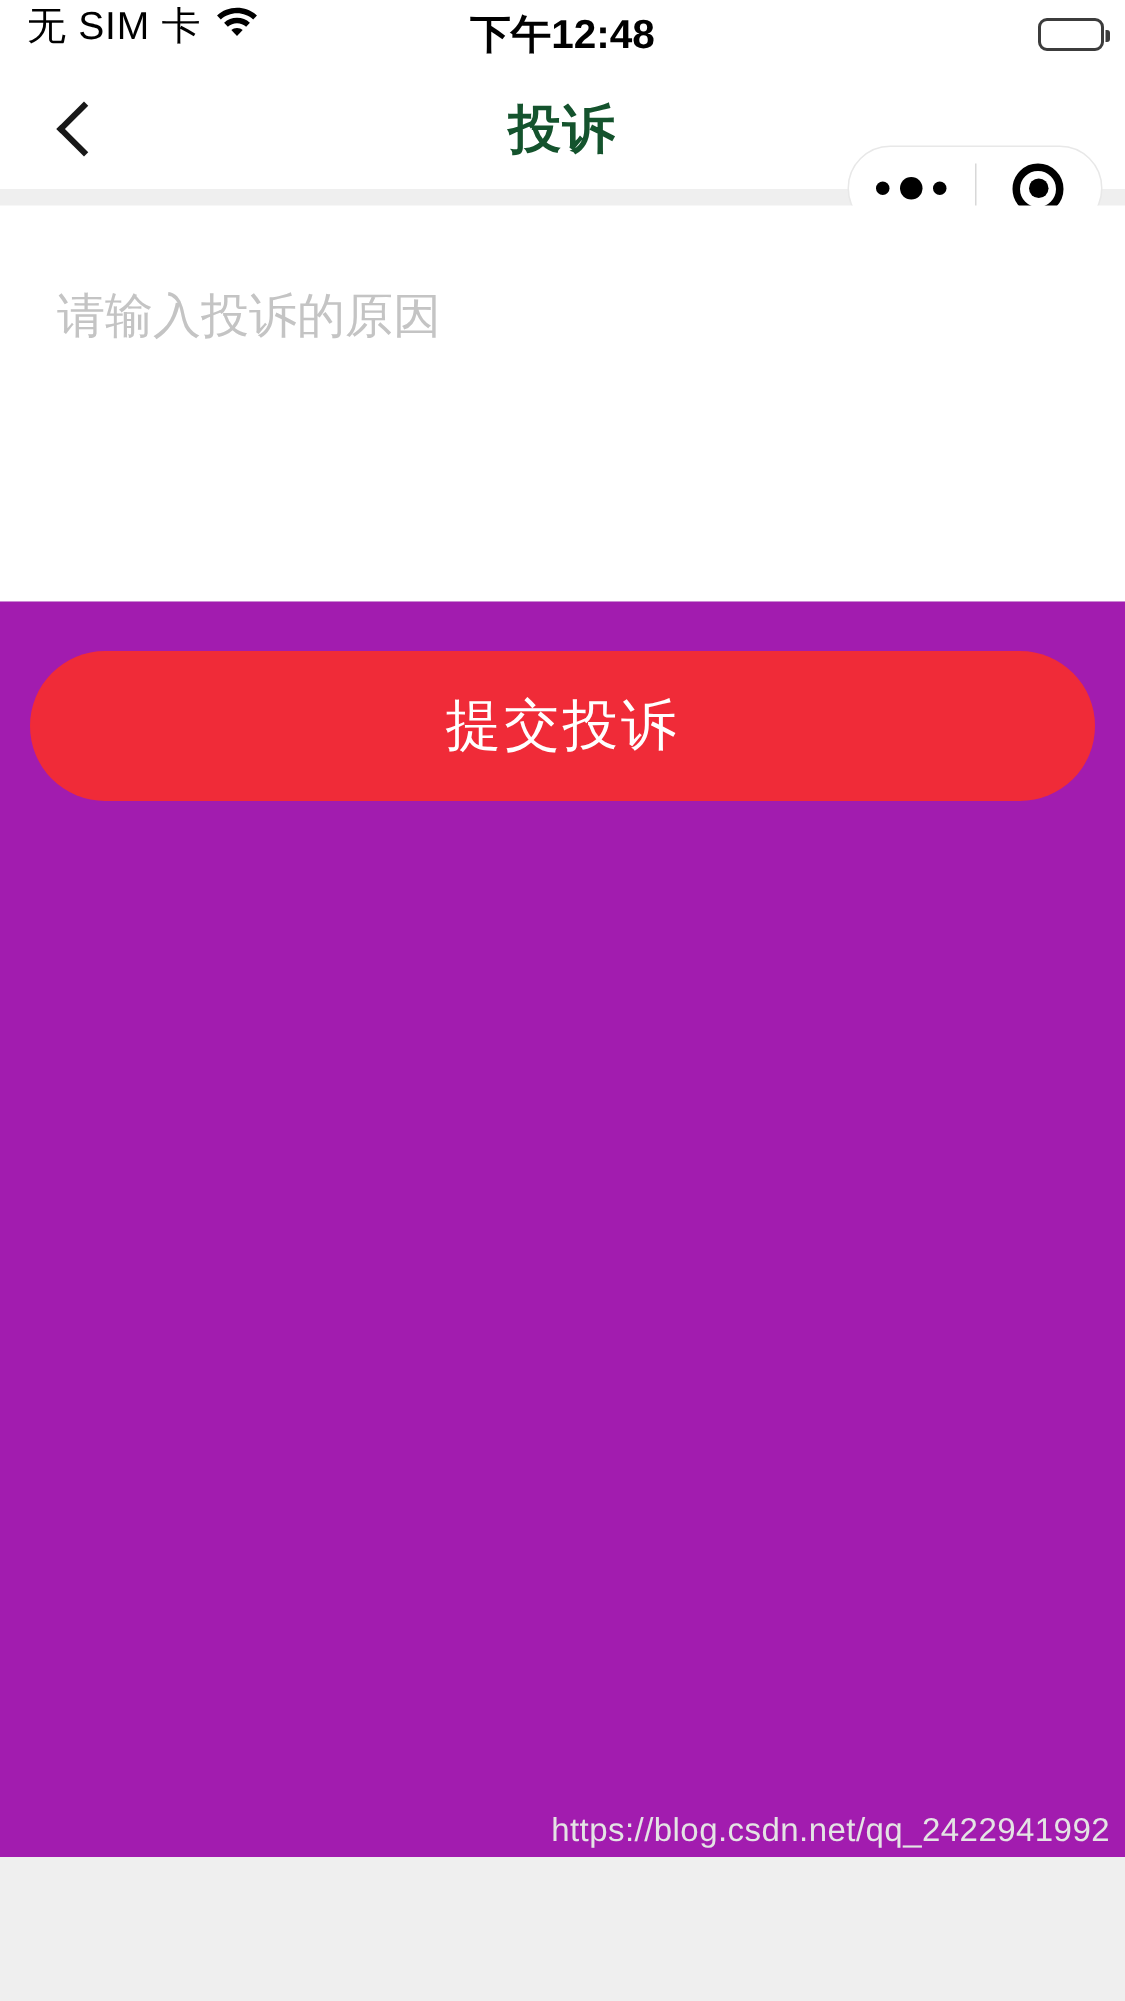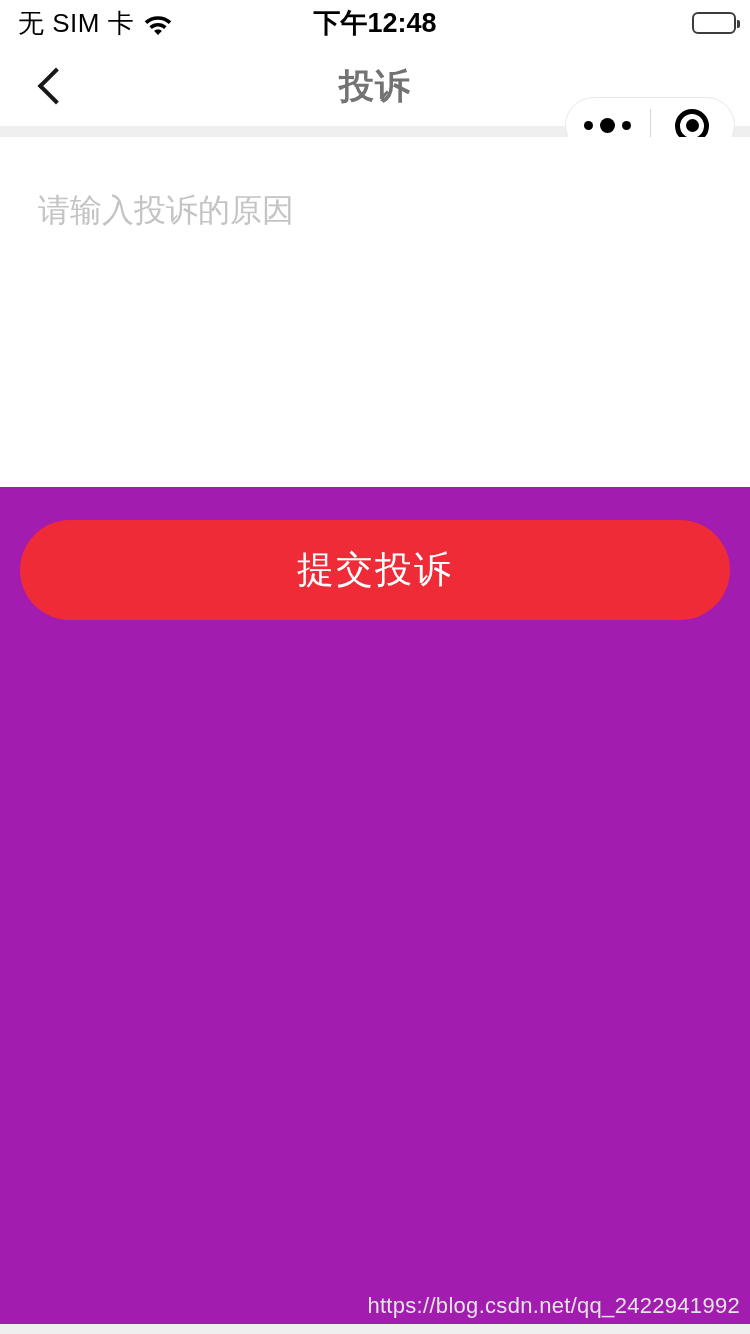--- a/index.html
+++ b/index.html
@@ -22,21 +22,21 @@
     height: 46px;
     background: #ffffff;
     width: 750px;
   }
   .status-left {
     position: absolute;
     left: 18px;
     top: 0;
     height: 46px;
     display: flex;
-    align-items: center;
+    align-items: flex-start;
     gap: 9px;
   }
   .carrier {
     font-size: 26px;
     color: #000;
     letter-spacing: 0.5px;
     white-space: nowrap;
     font-weight: 400;
   }
   .wifi-icon {
@@ -124,21 +124,21 @@
     position: absolute;
     left: 0;
     right: 0;
     top: 0;
     height: 80px;
     display: flex;
     align-items: center;
     justify-content: center;
     font-size: 35px;
     font-weight: bold;
-    color: #737373;
+    color: #14532d;
     letter-spacing: 1px;
   }
   .capsule {
     position: absolute;
     right: 15px;
     top: 51px;
     width: 170px;
     height: 57px;
     border: 1px solid #e8e8e8;
     border-radius: 29px;
@@ -191,21 +191,21 @@
   
   .separator-band {
     height: 11px;
     background: #efefef;
     width: 750px;
   }
 
   
   .input-panel {
     background: #ffffff;
-    height: 350px;
+    height: 264px;
     width: 750px;
     position: relative;
   }
   .complaint-textarea {
     position: absolute;
     left: 38px;
     top: 50px;
     width: 674px;
     height: 250px;
     border: none;

